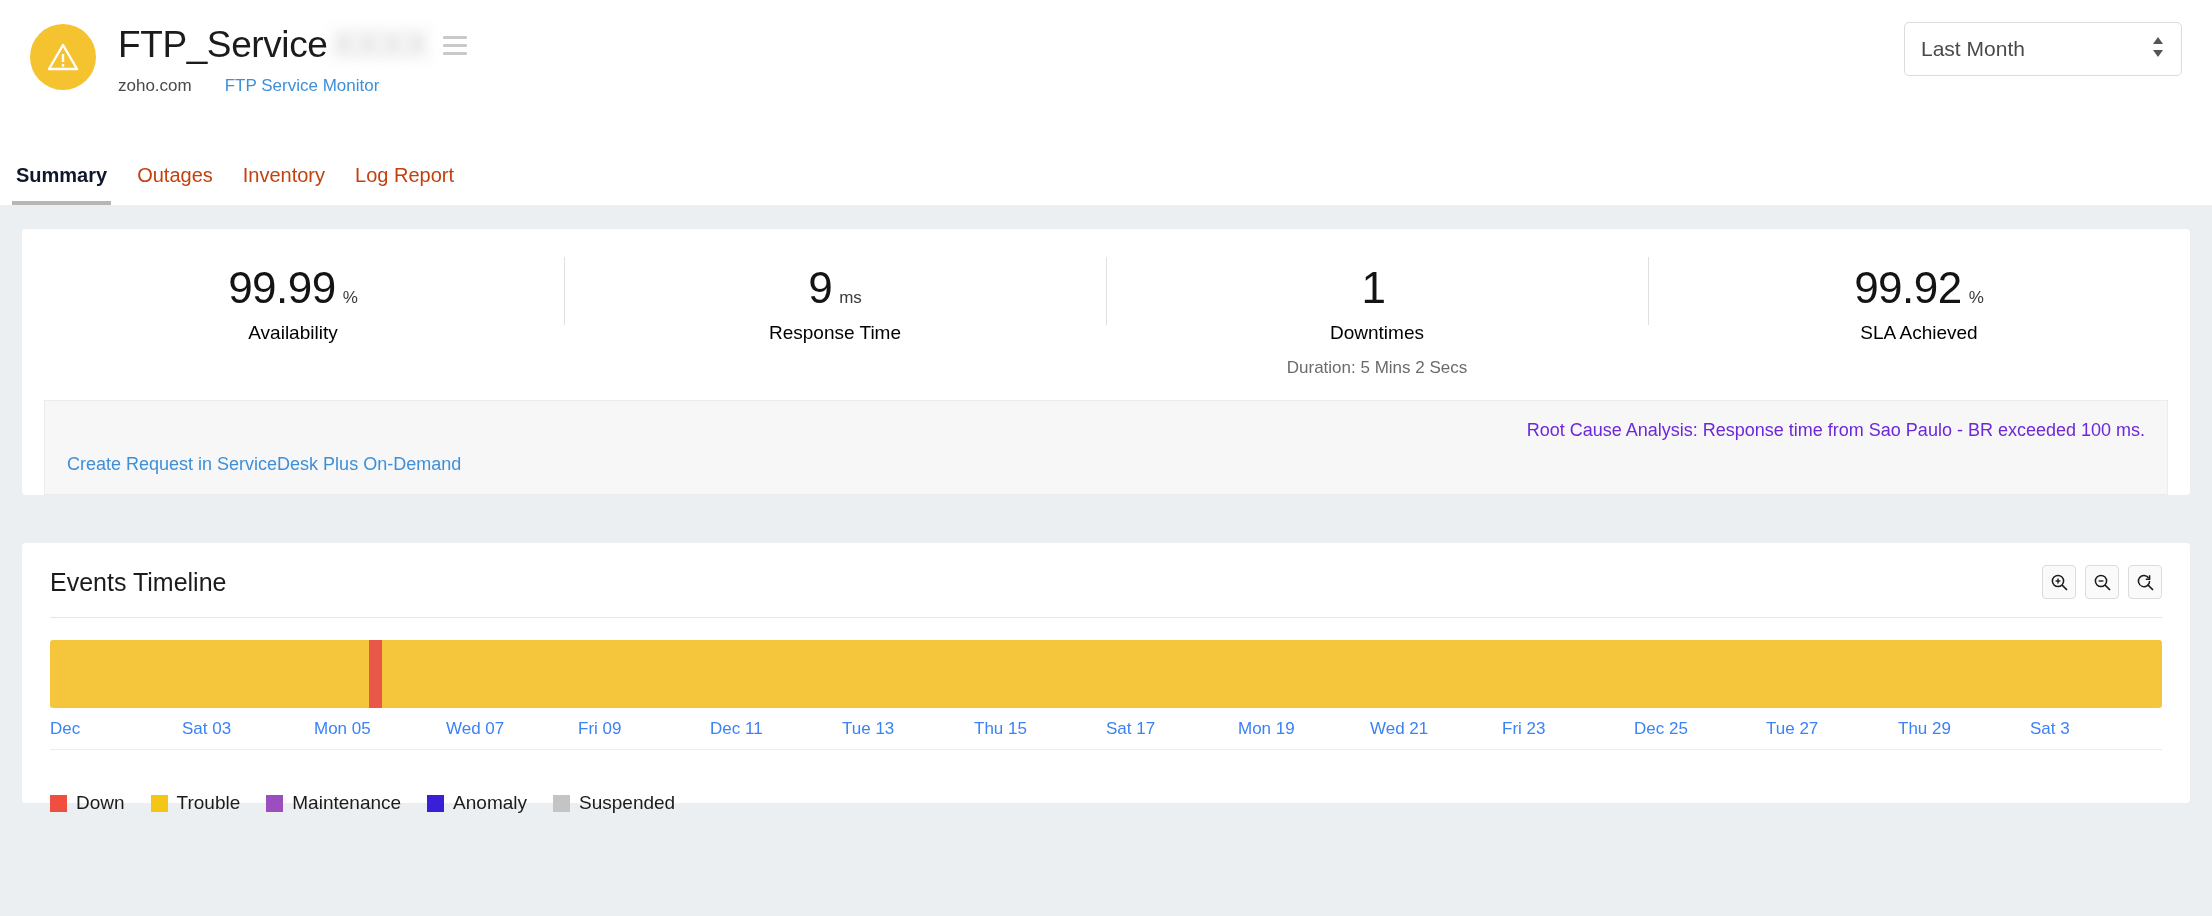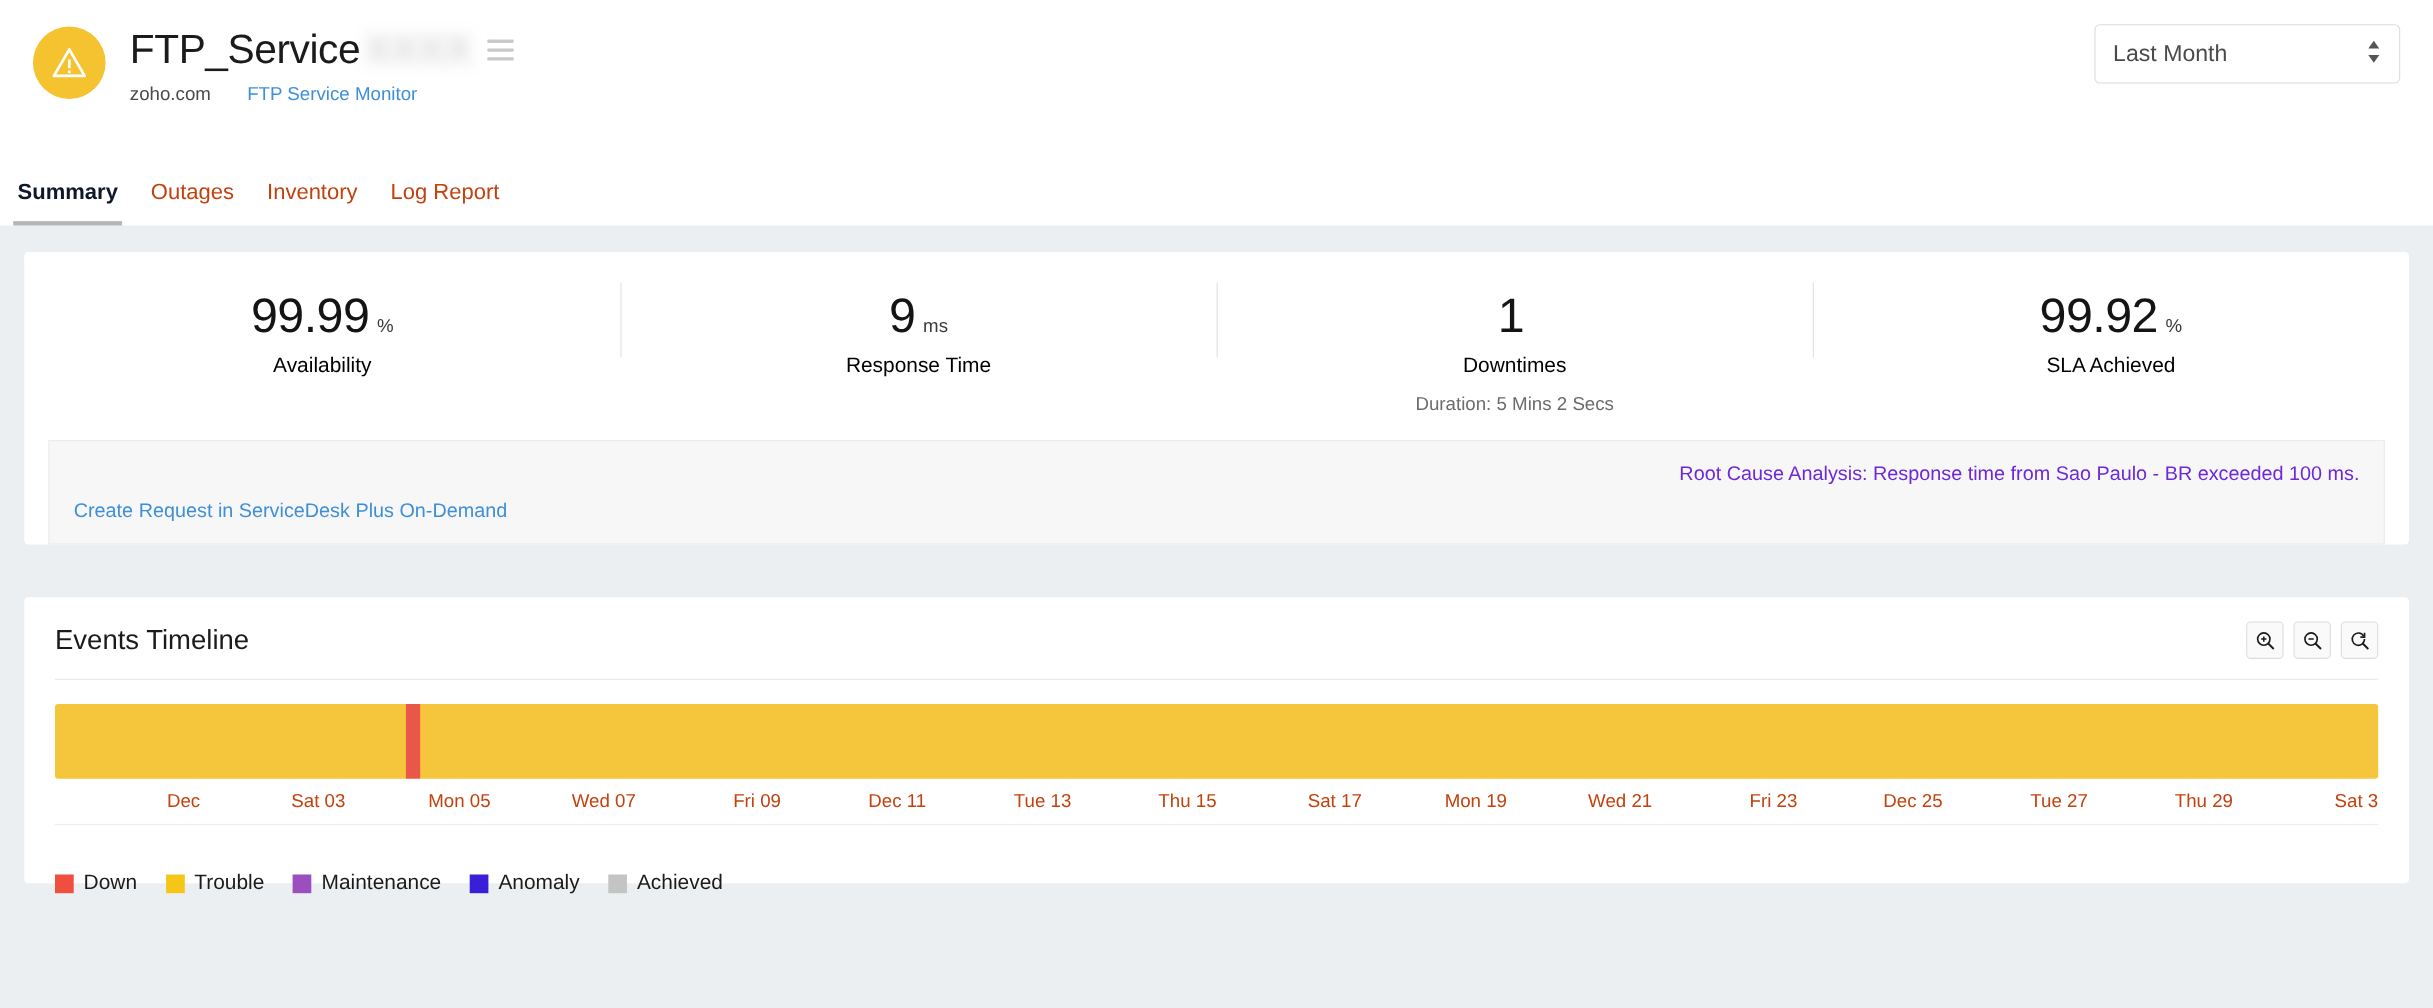--- a/index.html
+++ b/index.html
@@ -192,23 +192,23 @@
 
   .tl-axis {
     margin-top: 0;
     height: 42px;
     display: flex;
     position: relative;
     border-bottom: 1px solid #ededed;
   }
   .tl-tick {
     flex: 1;
-    text-align: right;
+    text-align: left;
     font-size: 17px;
-    color: #c2410c;
+    color: #3b82f6;
     padding-top: 11px;
     white-space: nowrap;
     overflow: hidden;
   }
 
   .legend {
     margin-top: 22px;
     display: flex;
     align-items: center;
     gap: 26px;
@@ -379,16 +379,16 @@
       <div class="legend-item">
         <span class="legend-swatch" style="background: rgb(155, 79, 191);"></span>
         <span class="legend-label">Maintenance</span>
       </div>
       <div class="legend-item">
         <span class="legend-swatch" style="background: rgb(58, 31, 216);"></span>
         <span class="legend-label">Anomaly</span>
       </div>
       <div class="legend-item">
         <span class="legend-swatch" style="background: rgb(196, 196, 196);"></span>
-        <span class="legend-label">Achieved</span>
+        <span class="legend-label">Suspended</span>
       </div>
     </div>
 </div>
 
 </body></html>

